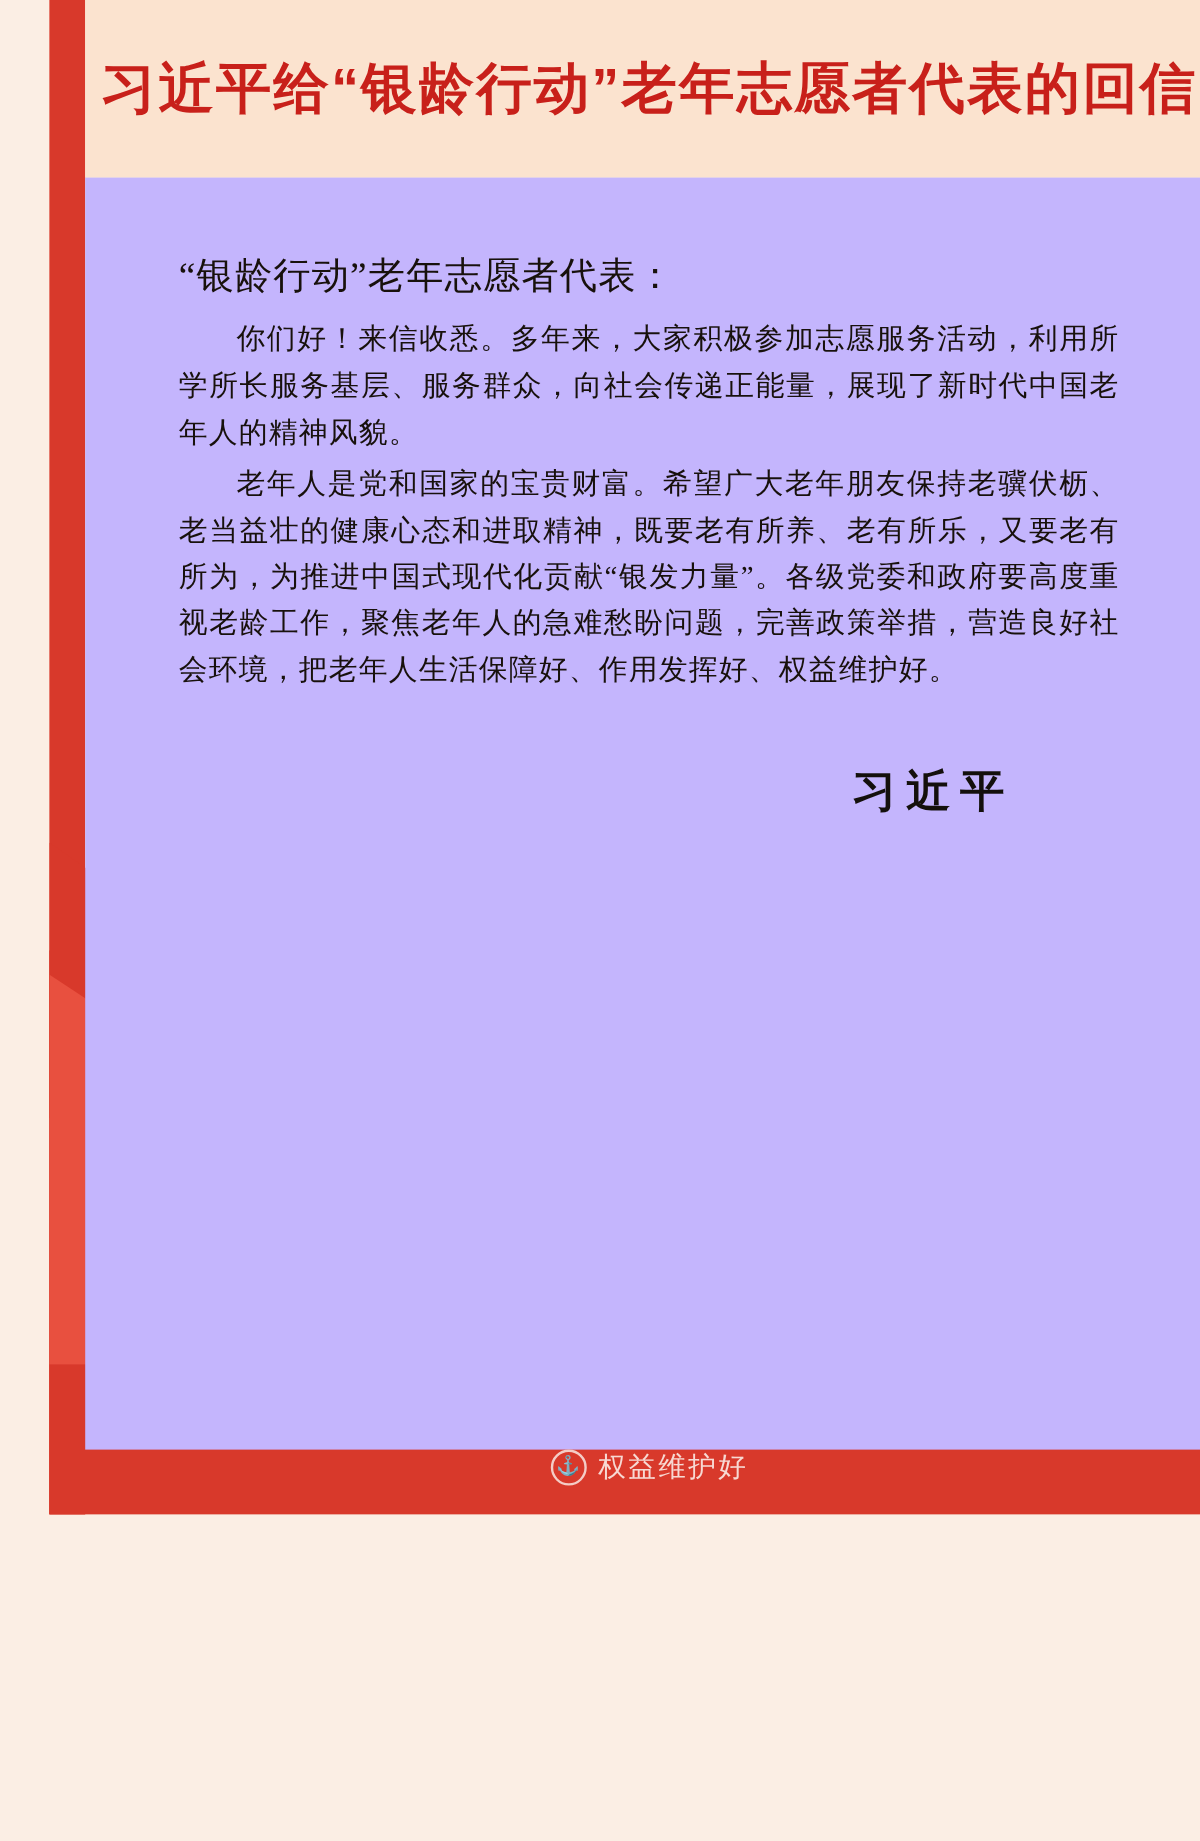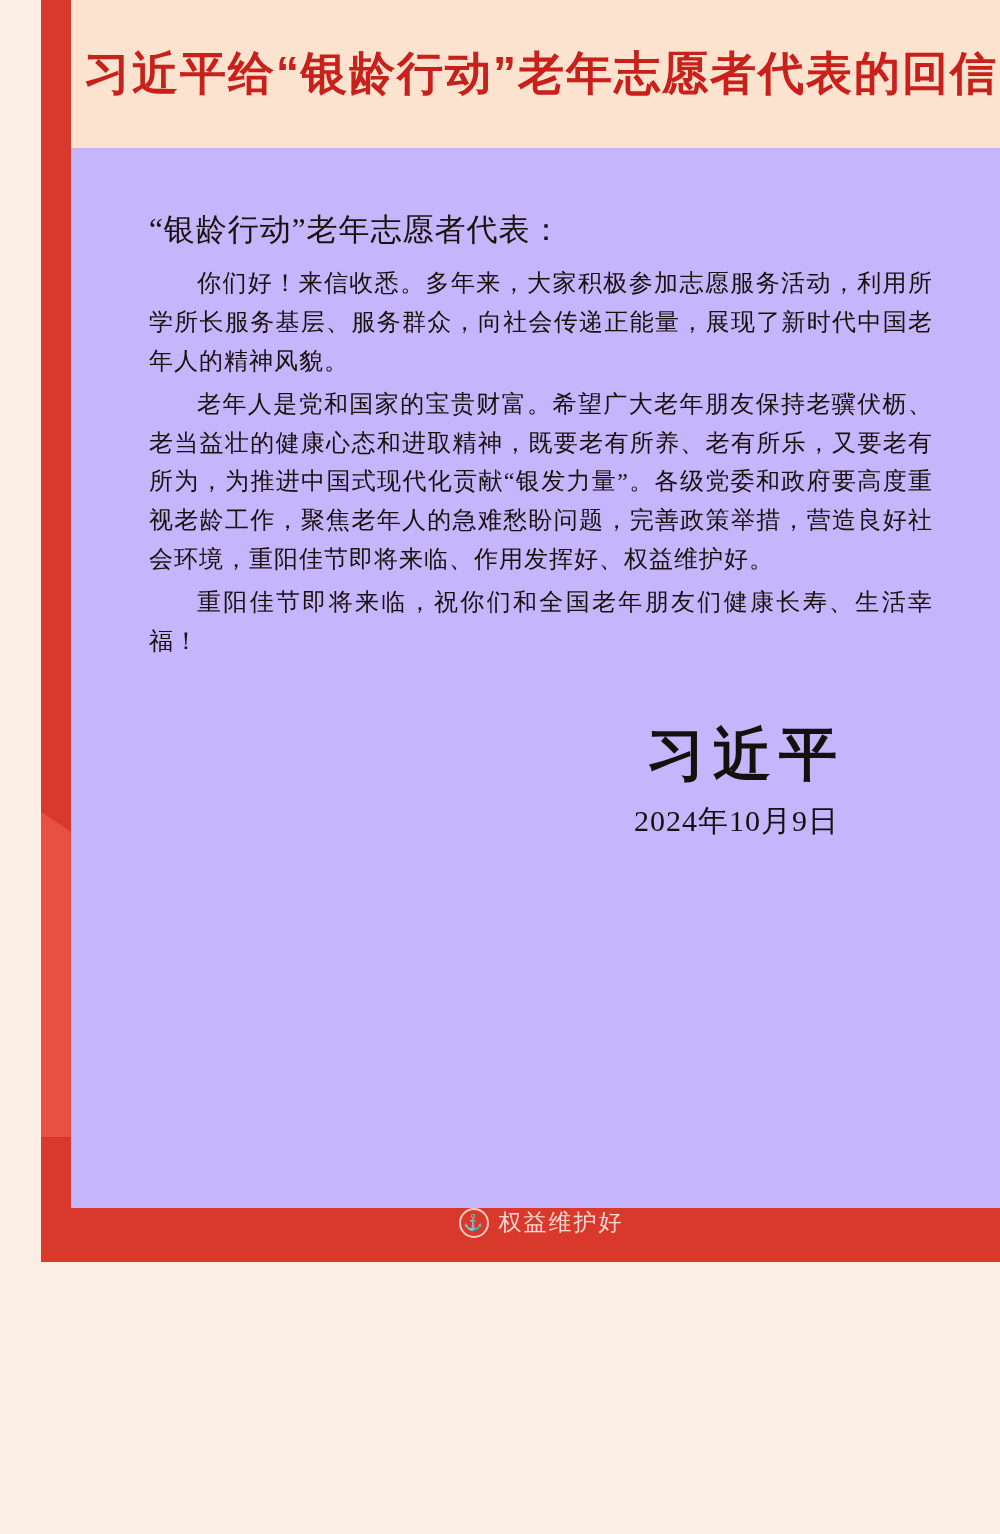--- a/index.html
+++ b/index.html
@@ -146,21 +146,21 @@
     letter-spacing: 1px;
   }
 
   .signature-block {
     margin-top: 62px;
     text-align: right;
     padding-right: 88px;
   }
   .signature {
     font-family: Liberation Serif, serif;
-    font-size: 58px;
+    font-size: 37px;
     font-weight: bold;
     letter-spacing: 8px;
     color: #14100c;
     line-height: 1.1;
   }
   .sig-date {
     font-size: 30px;
     color: #14100c;
     margin-top: 14px;
     letter-spacing: 1px;
@@ -216,26 +216,24 @@
   <div class="env-bottom-strip"></div>
 
   <div class="header-band"></div>
   <div class="title-wrap">
     <div class="poster-title">习近平给“银龄行动”老年志愿者代表的回信</div>
   </div>
 
   <div class="letter">
     <p class="salutation">“银龄行动”老年志愿者代表：</p>
     <p class="para">你们好！来信收悉。多年来，大家积极参加志愿服务活动，利用所学所长服务基层、服务群众，向社会传递正能量，展现了新时代中国老年人的精神风貌。</p>
-    <p class="para">老年人是党和国家的宝贵财富。希望广大老年朋友保持老骥伏枥、老当益壮的健康心态和进取精神，既要老有所养、老有所乐，又要老有所为，为推进中国式现代化贡献“银发力量”。各级党委和政府要高度重视老龄工作，聚焦老年人的急难愁盼问题，完善政策举措，营造良好社会环境，重阳佳节即将来临、作用发挥好、权益维护好。</p>
-    <p class="para">重阳佳节即将来临，祝你们和全国老年朋友们健康长寿、生活幸福！</p>
+    <p class="para">老年人是党和国家的宝贵财富。希望广大老年朋友保持老骥伏枥、老当益壮的健康心态和进取精神，既要老有所养、老有所乐，又要老有所为，为推进中国式现代化贡献“银发力量”。各级党委和政府要高度重视老龄工作，聚焦老年人的急难愁盼问题，完善政策举措，营造良好社会环境，把老年人生活保障好、作用发挥好、权益维护好。</p>
 
     <div class="signature-block">
       <div class="signature">习近平</div>
-      <div class="sig-date">2024年10月9日</div>
     </div>
   </div>
 
   <div class="credit">
     <div class="credit-logo">
       <span>⚓</span>
     </div>
     <div class="credit-text">权益维护好</div>
   </div>
 

